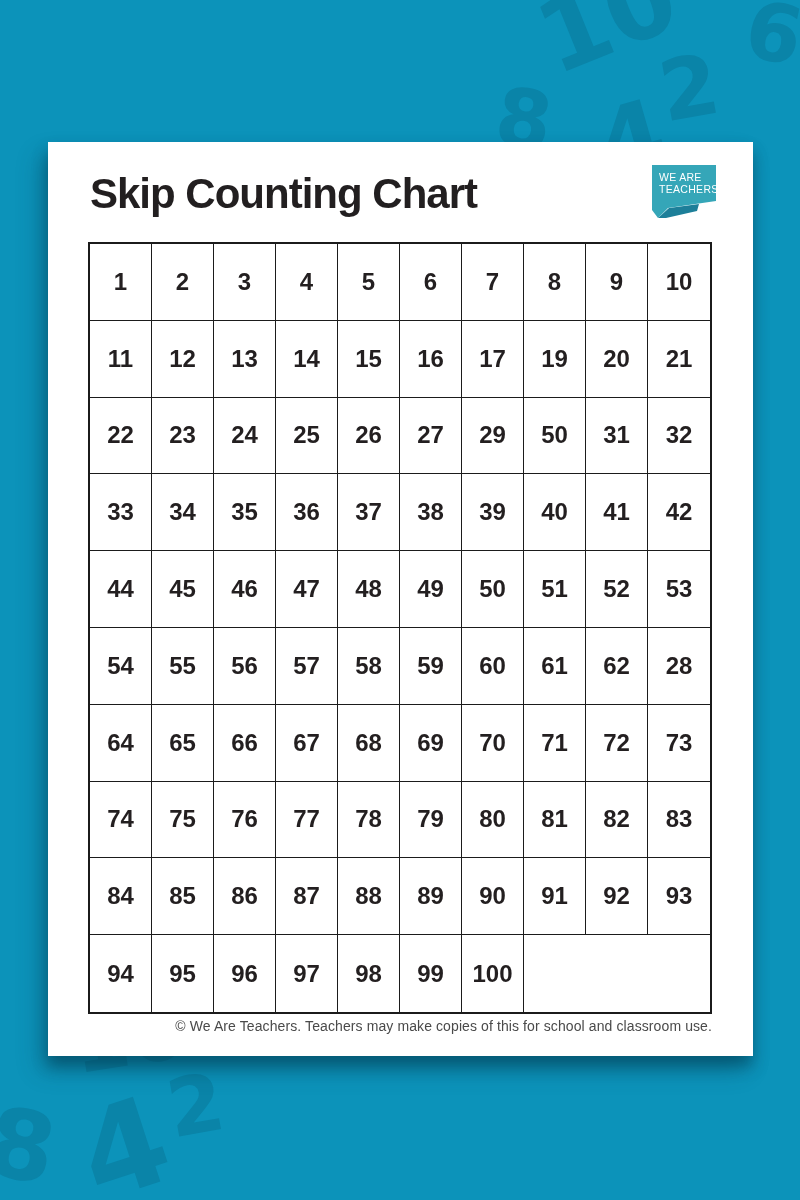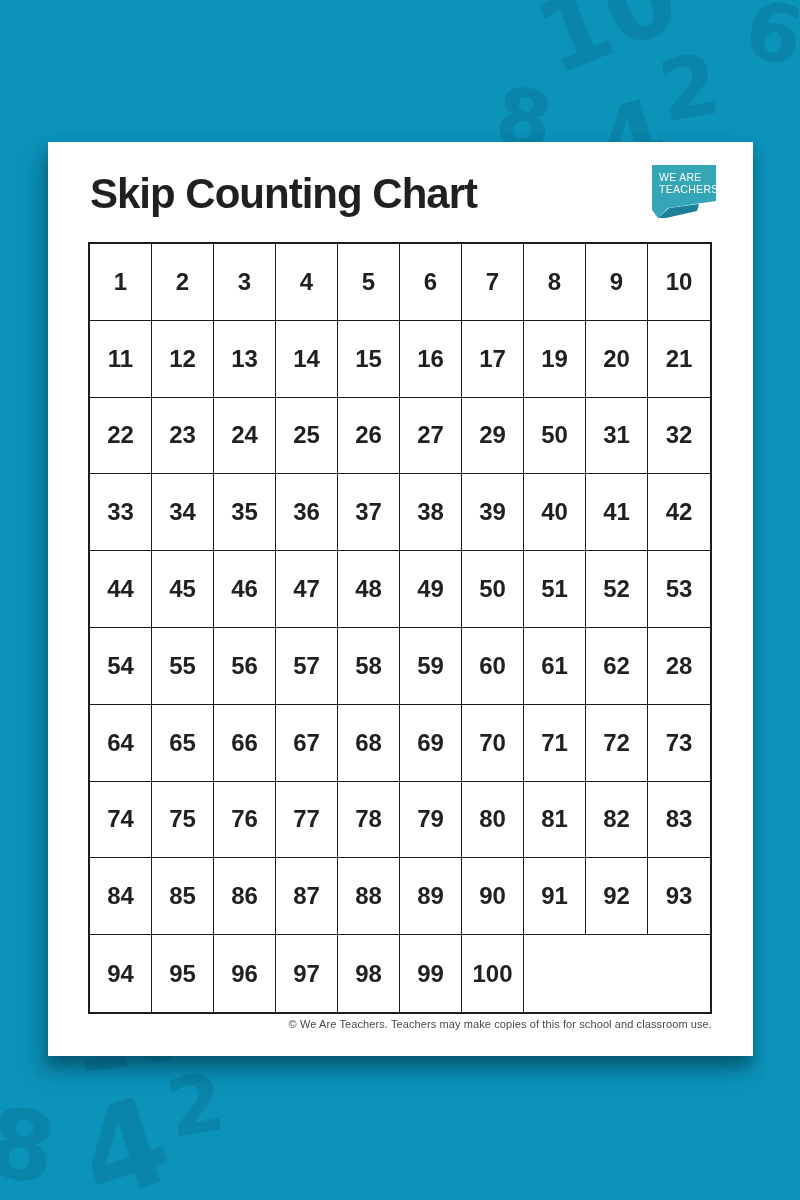--- a/index.html
+++ b/index.html
@@ -105,21 +105,21 @@
     font-family: "Liberation Sans", sans-serif;
   }
   .grid-cell:nth-child(10n) { border-right: none; }
   .grid-cell:nth-child(n+91) { border-bottom: none; }
 
   .copyright {
     position: absolute;
     right: 41px;
     top: 876px;
     margin: 0;
-    font-size: 11px;
+    font-size: 14px;
     color: #4a4a4a;
     letter-spacing: 0.1px;
   }
 </style>
 </head>
 <body>
 
 <div class="stage">
 
   <div class="bgnum d0">10</div>

